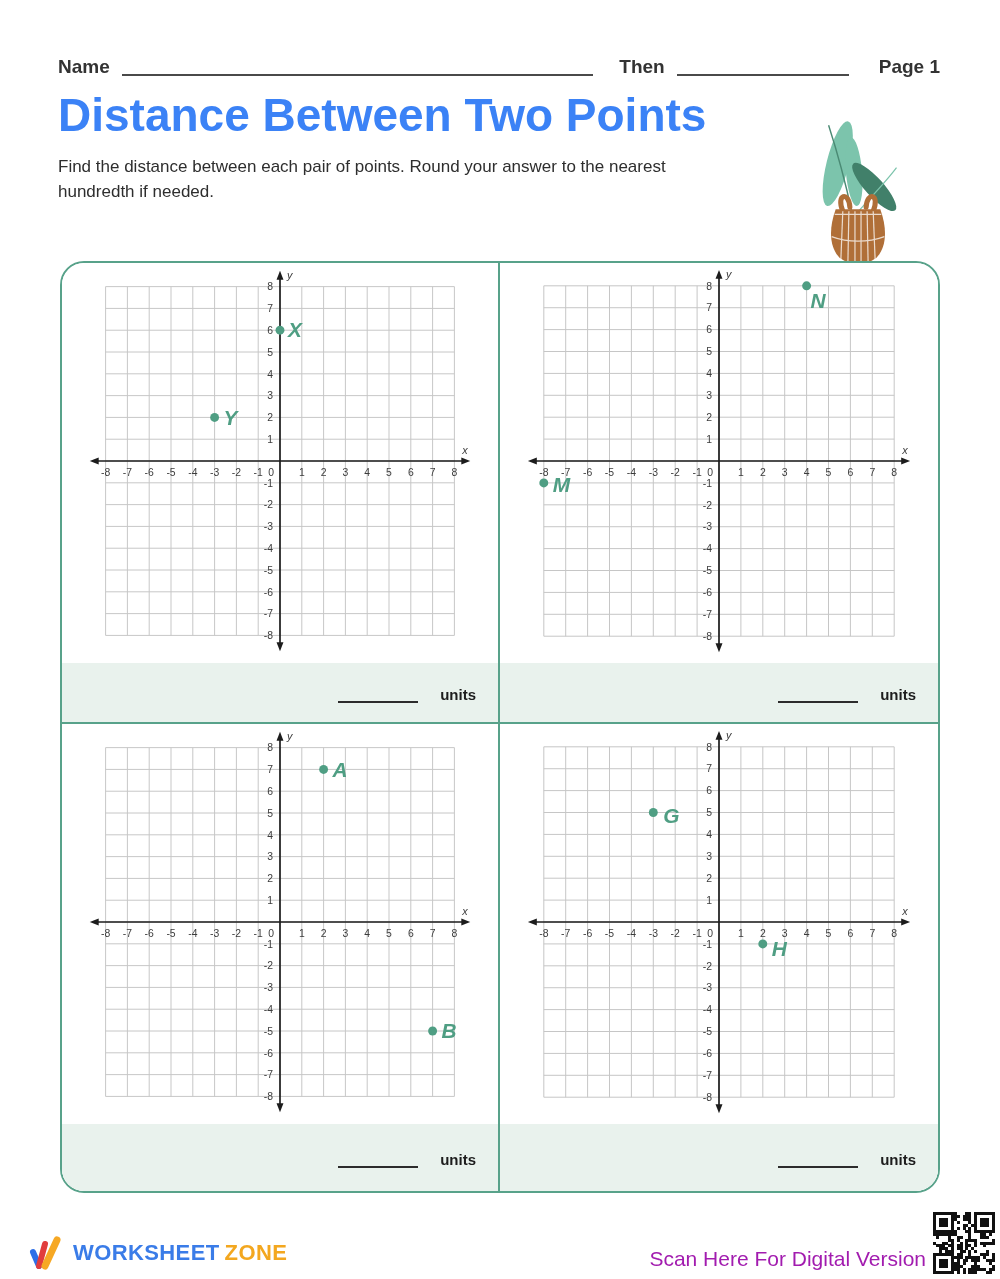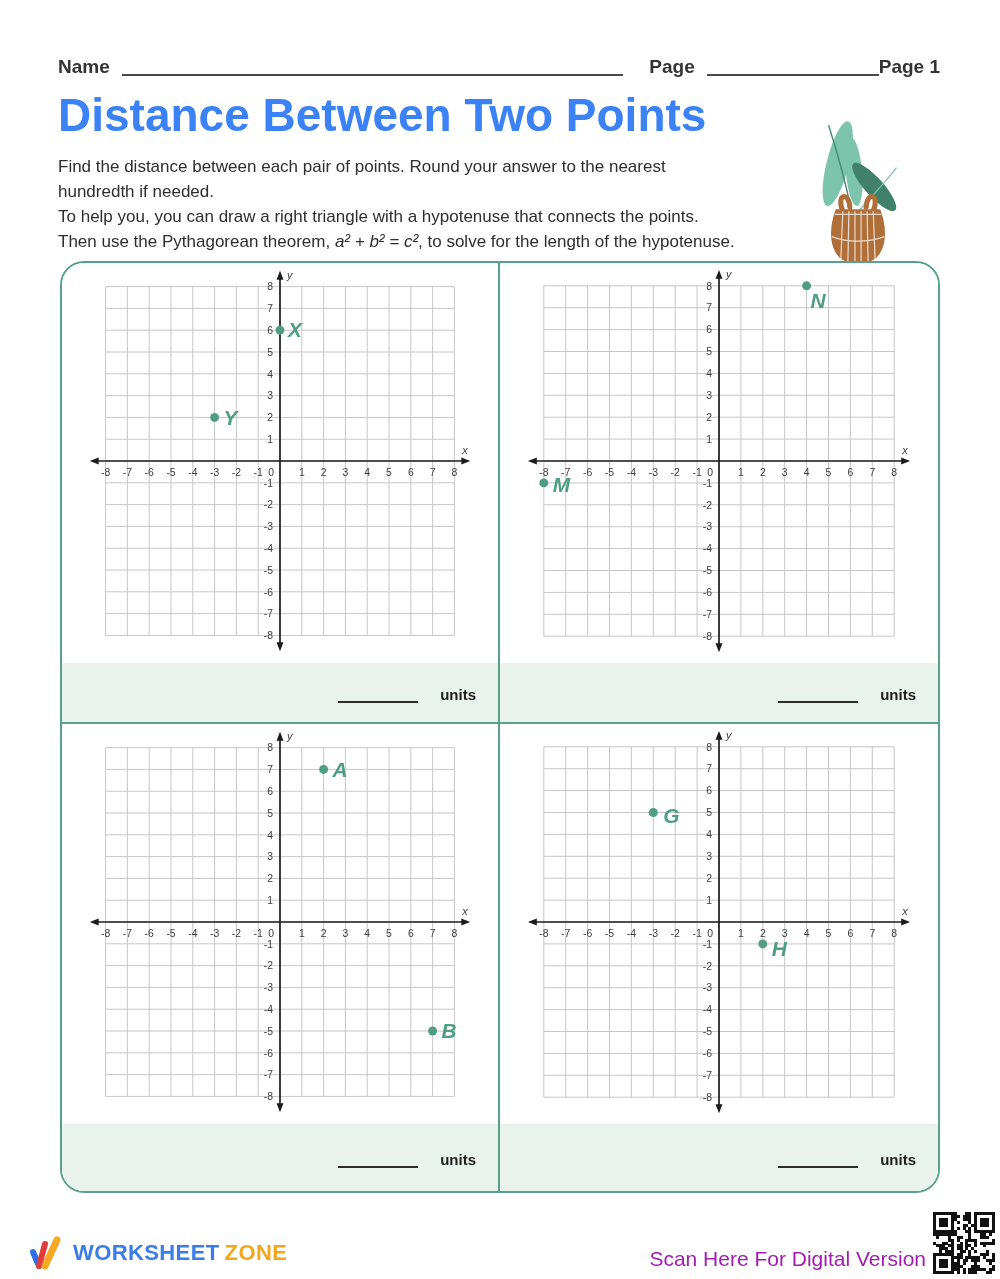--- a/index.html
+++ b/index.html
@@ -5,21 +5,21 @@
   html,body{margin:0;padding:0;background:#fff;}
   .page{position:relative;width:1000px;height:1279px;background:#ffffff;overflow:hidden;
         font-family:"Liberation Sans",sans-serif;color:#2e2e2e;}
 
   
   .header{position:absolute;left:58px;right:60px;top:54px;display:flex;align-items:flex-end;
           font-size:19px;font-weight:600;color:#333;}
   .hline{border-bottom:2px solid #4a4a4a;height:20px;}
   .name-line{flex:1;margin:0 26px 2px 12px;}
   .date-line{width:172px;margin:0 0 2px 12px;}
-  .page-label{white-space:nowrap;}
+  .page-label{margin-left:30px;white-space:nowrap;}
 
   
   .title{position:absolute;left:58px;top:88px;font-size:46px;font-weight:bold;color:#3b82f6;
          letter-spacing:0px;margin:0;}
   .para{position:absolute;left:58px;width:740px;font-size:17px;line-height:25px;color:#2e2e2e;
         white-space:pre-line;margin:0;}
   .para1{top:154px;}
   .para2{top:204px;}
   .formula{font-style:italic;}
 
@@ -51,31 +51,29 @@
   .qr{position:absolute;right:5px;top:1212px;width:62px;height:62px;}
 </style>
 </head>
 <body>
 
 <div class="page">
 
   <div class="header">
     <span>Name</span>
     <span class="hline name-line"></span>
-    <span>Page</span>
+    <span>Then</span>
     <span class="hline date-line"></span>
     <span class="page-label">Page 1</span>
   </div>
 
   <h1 class="title">Distance Between Two Points</h1>
 
   <p class="para para1">Find the distance between each pair of points. Round your answer to the nearest
 hundredth if needed.</p>
-  <p class="para para2"><span>To help you, you can draw a right triangle with a hypotenuse that connects the points.
-Then use the Pythagorean theorem, </span><span class="formula">a² + b² = c²</span><span>, to solve for the length of the hypotenuse.</span></p>
 
   <svg class="plant" viewBox="0 0 100 150">
     <ellipse cx="30" cy="50" rx="11" ry="43" fill="#7cc4ac" transform="rotate(14 30 50)"></ellipse>
     <ellipse cx="46" cy="58" rx="8" ry="34" fill="#7cc4ac" transform="rotate(-5 46 58)"></ellipse>
     <path d="M44 98 C38 70 30 40 21 12" stroke="#4a8a74" stroke-width="1.4" fill="none"></path>
     <ellipse cx="66" cy="73" rx="9" ry="31" fill="#41806a" transform="rotate(-42 66 73)"></ellipse>
     <path d="M48 100 C58 88 76 70 88 54" stroke="#7cc4ac" stroke-width="1.2" fill="none"></path>
     <path d="M35 97 C28 80 41 77 42 93" stroke="#b06f38" stroke-width="5" fill="none" stroke-linecap="round"></path>
     <path d="M65 97 C72 80 59 77 58 93" stroke="#b06f38" stroke-width="5" fill="none" stroke-linecap="round"></path>
     <path d="M28 95 L72 95 C80 117 77 134 68 143 C56 151 44 151 32 143 C23 134 20 117 28 95 Z" fill="#b06f38"></path>

